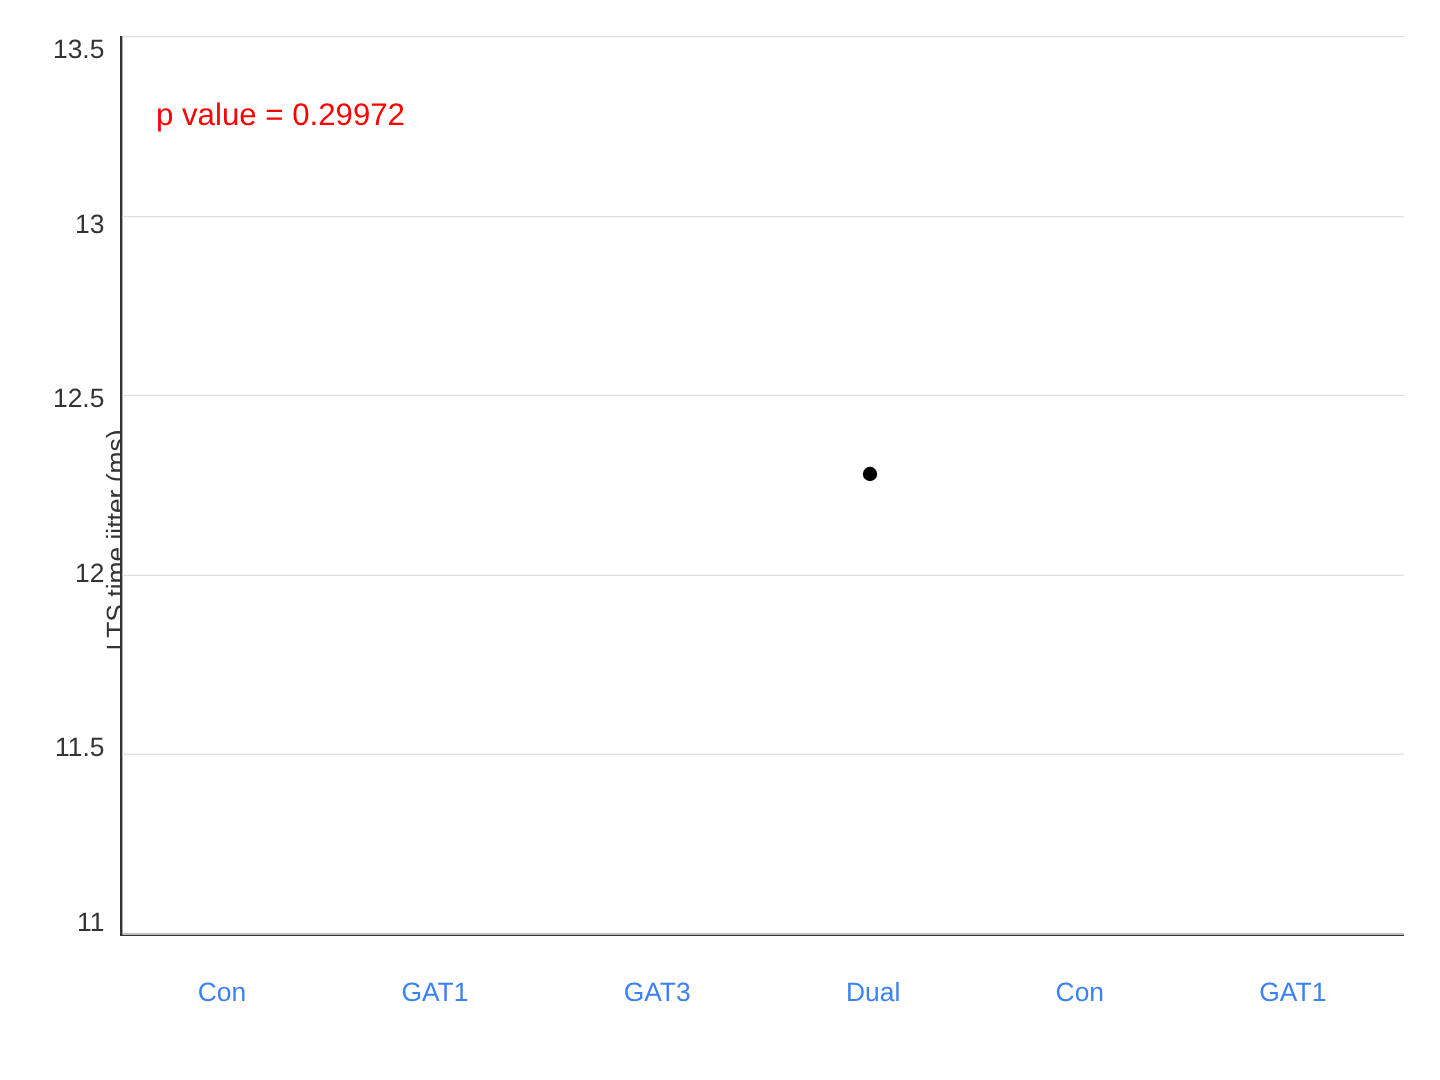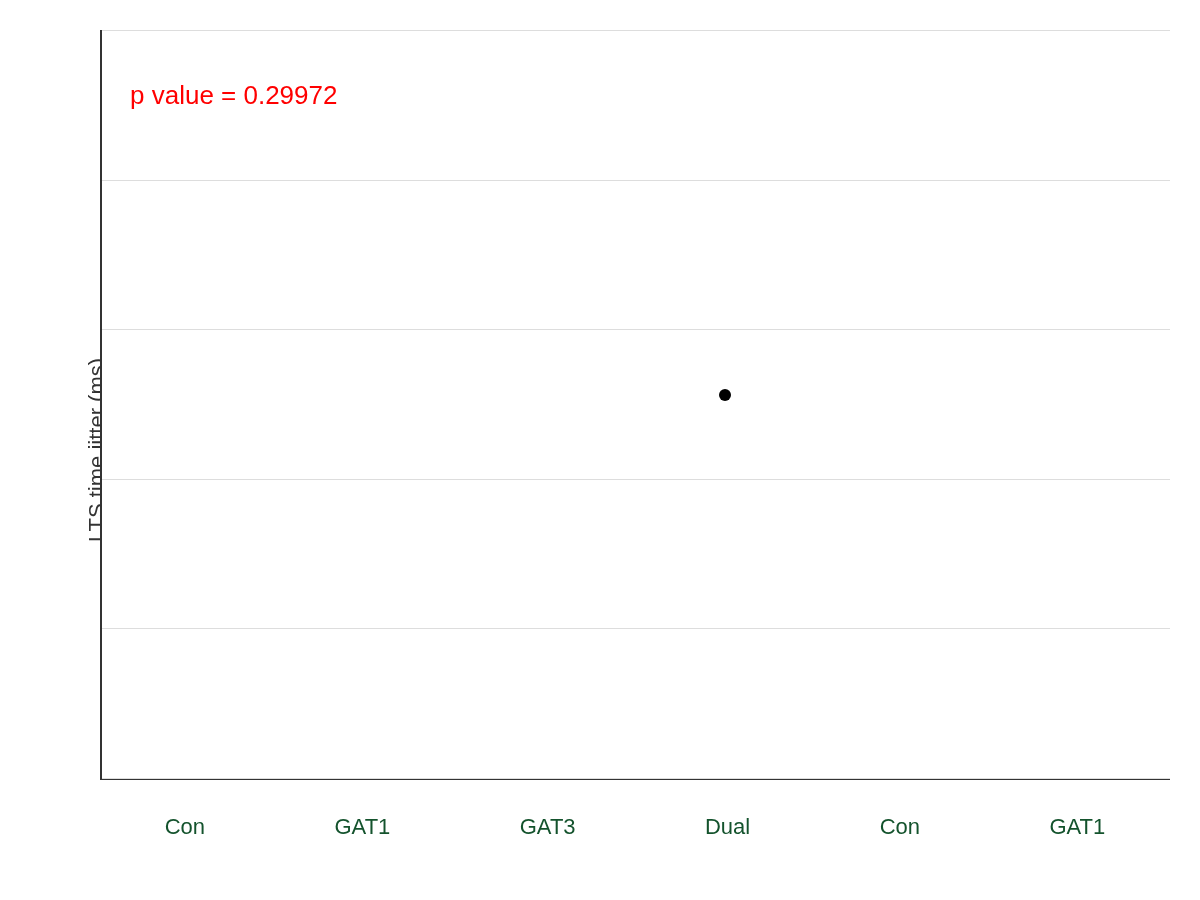--- a/index.html
+++ b/index.html
@@ -65,21 +65,21 @@
       position: absolute;
       bottom: 60px;
       left: 100px;
       right: 30px;
       display: flex;
       justify-content: space-around;
       align-items: flex-start;
     }
     .x-label {
       font-size: 22px;
-      color: #14532d;
+      color: #3b82f6;
       text-align: center;
     }
     
     .grid-line-h {
       position: absolute;
       left: 0;
       right: 0;
       height: 1px;
       background: #ddd;
     }
@@ -136,20 +136,28 @@
       <div class="grid-line-h" style="top: 20%;"></div>
       <div class="grid-line-h" style="top: 40%;"></div>
       <div class="grid-line-h" style="top: 60%;"></div>
       <div class="grid-line-h" style="top: 80%;"></div>
       <div class="grid-line-h" style="top: 100%;"></div>
 
       <div class="data-point" style="left: 58.33%; top: 48.8%;"></div>
     </div>
   </div>
 
+  <div class="y-axis">
+    <span class="y-label">13.5</span>
+    <span class="y-label">13</span>
+    <span class="y-label">12.5</span>
+    <span class="y-label">12</span>
+    <span class="y-label">11.5</span>
+    <span class="y-label">11</span>
+  </div>
 
   <div class="x-axis">
     <span class="x-label">Con</span>
     <span class="x-label">GAT1</span>
     <span class="x-label">GAT3</span>
     <span class="x-label">Dual</span>
     <span class="x-label">Con</span>
     <span class="x-label">GAT1</span>
   </div>
 

